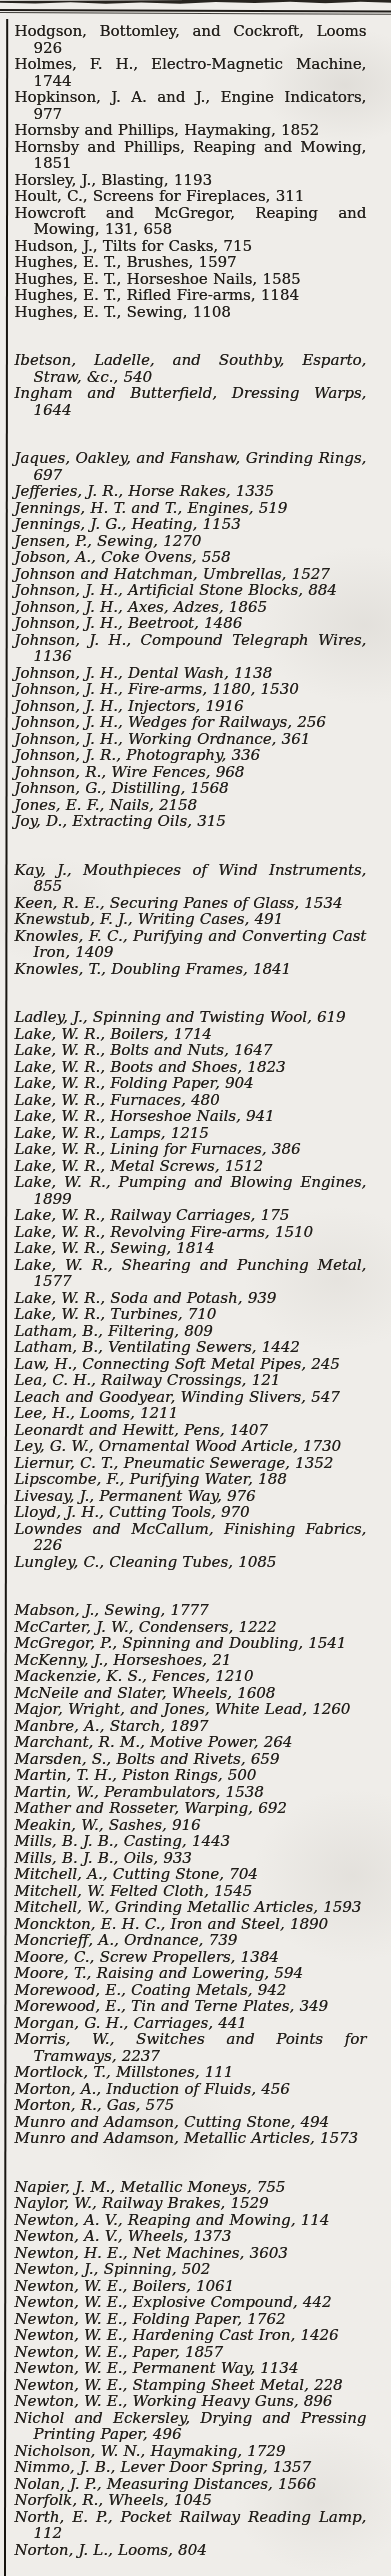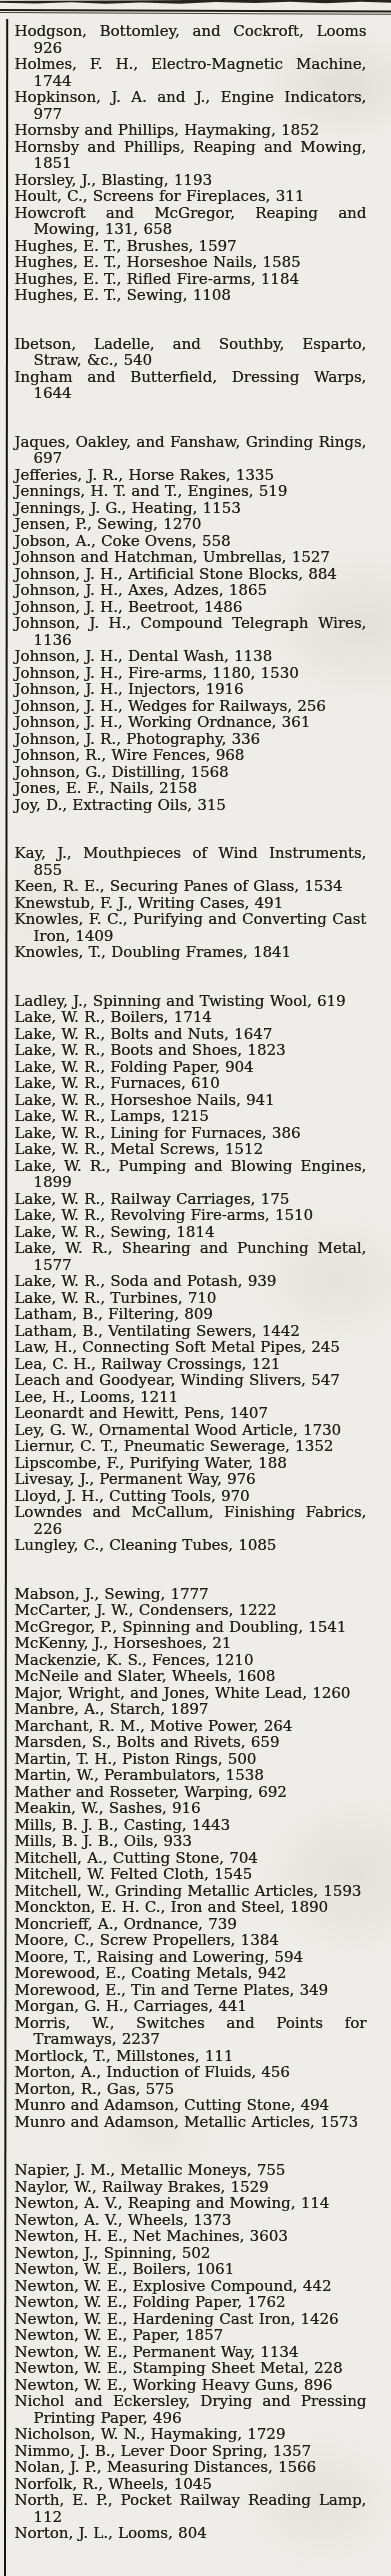--- a/index.html
+++ b/index.html
@@ -61,21 +61,21 @@
     position: absolute;
     top: 23px; left: 14.4px;
     width: 352px;
     color: var(--ink, #201d19);
     font-size: 15px;
     line-height: 16.5px;
     text-align: justify;
     word-spacing: 0.5px;
     text-shadow: 0.2px 0.1px 0 rgba(24,20,14,0.75);
   }
-  .group:not(:first-child) { margin-top: 32px; }
+  .group:not(:first-child) { margin-top: 32px; font-style: italic; }
   p.entry {
     margin: 0;
     padding-left: 19px;
     text-indent: -19px;
   }
 </style>
 </head>
 <body style="--paper: #efede9; --ink: #201d19;">
 
 <div class="page">
@@ -86,20 +86,21 @@
   <div class="entries" id="entries">
       <div class="group">
         <p class="entry">Hodgson, Bottomley, and Cockroft, Looms 926</p>
         <p class="entry">Holmes, F. H., Electro-Magnetic Machine, 1744</p>
         <p class="entry">Hopkinson, J. A. and J., Engine Indicators, 977</p>
         <p class="entry">Hornsby and Phillips, Haymaking, 1852</p>
         <p class="entry">Hornsby and Phillips, Reaping and Mowing, 1851</p>
         <p class="entry">Horsley, J., Blasting, 1193</p>
         <p class="entry">Hoult, C., Screens for Fireplaces, 311</p>
         <p class="entry">Howcroft and McGregor, Reaping and Mowing, 131, 658</p>
+        <p class="entry">Hudson, J., Tilts for Casks, 715</p>
         <p class="entry">Hughes, E. T., Brushes, 1597</p>
         <p class="entry">Hughes, E. T., Horseshoe Nails, 1585</p>
         <p class="entry">Hughes, E. T., Rifled Fire-arms, 1184</p>
         <p class="entry">Hughes, E. T., Sewing, 1108</p>
       </div>
       <div class="group">
         <p class="entry">Ibetson, Ladelle, and Southby, Esparto, Straw, &amp;c., 540</p>
         <p class="entry">Ingham and Butterfield, Dressing Warps, 1644</p>
       </div>
       <div class="group">
@@ -131,21 +132,21 @@
         <p class="entry">Knewstub, F. J., Writing Cases, 491</p>
         <p class="entry">Knowles, F. C., Purifying and Converting Cast Iron, 1409</p>
         <p class="entry">Knowles, T., Doubling Frames, 1841</p>
       </div>
       <div class="group">
         <p class="entry">Ladley, J., Spinning and Twisting Wool, 619</p>
         <p class="entry">Lake, W. R., Boilers, 1714</p>
         <p class="entry">Lake, W. R., Bolts and Nuts, 1647</p>
         <p class="entry">Lake, W. R., Boots and Shoes, 1823</p>
         <p class="entry">Lake, W. R., Folding Paper, 904</p>
-        <p class="entry">Lake, W. R., Furnaces, 610</p>
+        <p class="entry">Lake, W. R., Furnaces, 480</p>
         <p class="entry">Lake, W. R., Horseshoe Nails, 941</p>
         <p class="entry">Lake, W. R., Lamps, 1215</p>
         <p class="entry">Lake, W. R., Lining for Furnaces, 386</p>
         <p class="entry">Lake, W. R., Metal Screws, 1512</p>
         <p class="entry">Lake, W. R., Pumping and Blowing Engines, 1899</p>
         <p class="entry">Lake, W. R., Railway Carriages, 175</p>
         <p class="entry">Lake, W. R., Revolving Fire-arms, 1510</p>
         <p class="entry">Lake, W. R., Sewing, 1814</p>
         <p class="entry">Lake, W. R., Shearing and Punching Metal, 1577</p>
         <p class="entry">Lake, W. R., Soda and Potash, 939</p>

